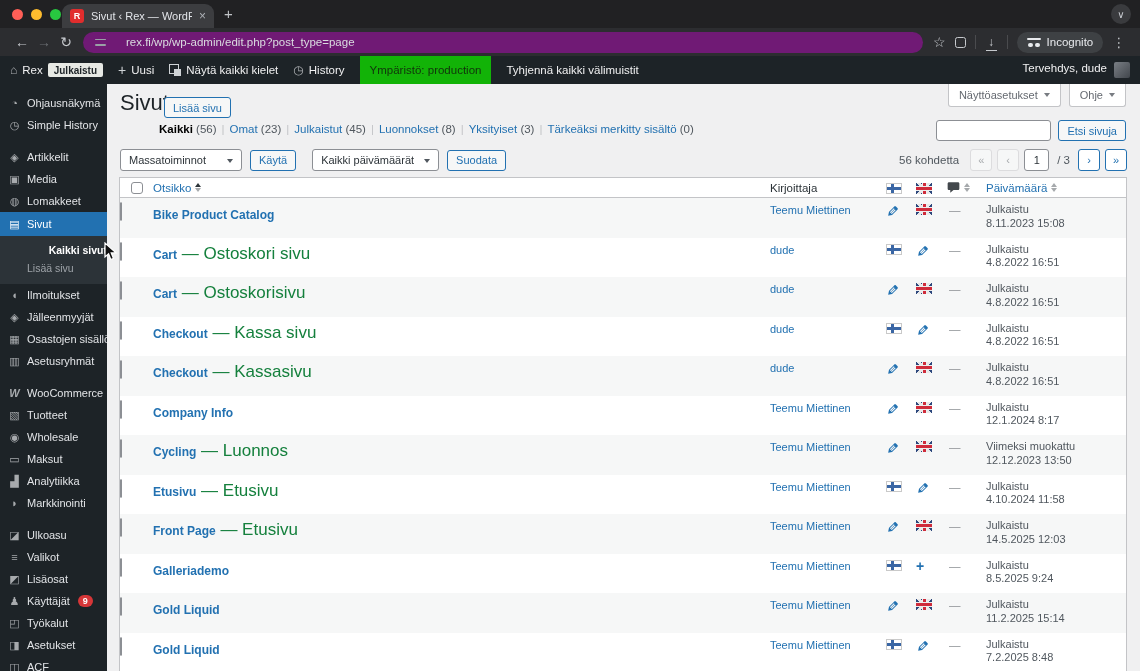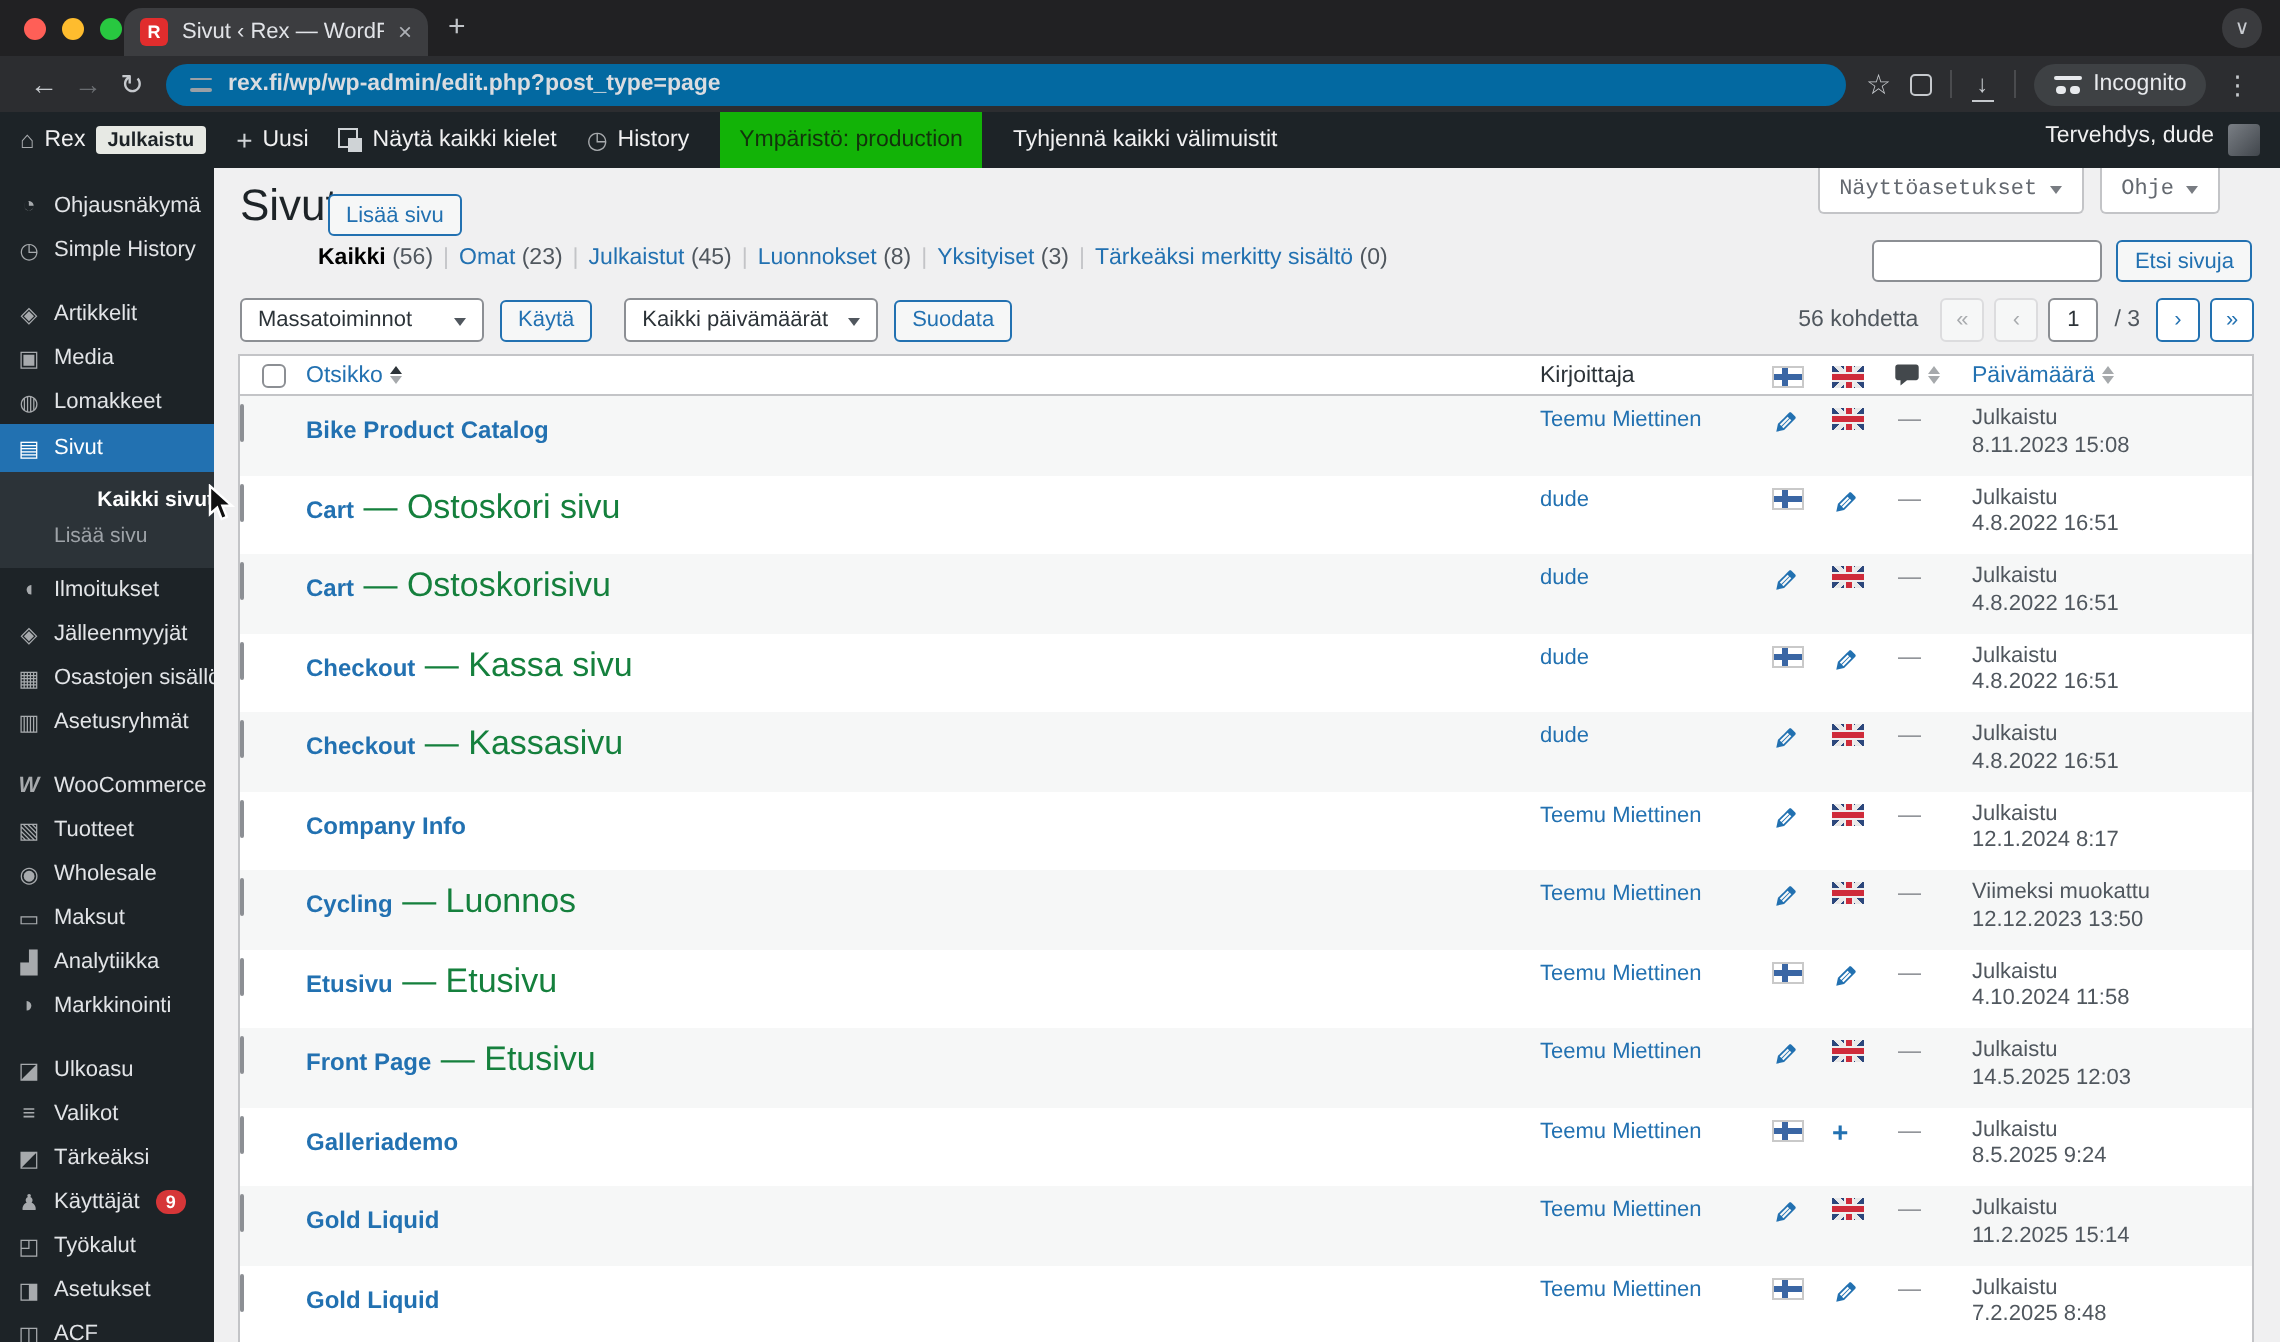--- a/index.html
+++ b/index.html
@@ -16,21 +16,21 @@
   .favicon { width:14px; height:14px; border-radius:3px; background:#e12d2d; color:#fff; font-size:9px; font-weight:700; display:flex; align-items:center; justify-content:center; flex:none; }
   .tab-title { flex:1; font-size:11px; color:#e2e4e8; white-space:nowrap; overflow:hidden; }
   .tab-close { color:#aeb1b6; font-size:12px; flex:none; }
   .newtab { position:absolute; left:224px; top:5px; color:#c0c3c7; font-size:15px; }
   .tab-chevron { position:absolute; right:9px; top:4px; width:20px; height:20px; border-radius:50%; background:#3a3b3e; color:#c9ccd1; font-size:10px; display:flex; align-items:center; justify-content:center; }
 
   
   .toolbar { position:absolute; left:0; top:28px; width:1140px; height:28px; background:#2c2d30; display:flex; align-items:center; padding:0 11px; }
   .nav-ic { color:#c6c9cd; font-size:14px; width:22px; text-align:center; }
   .nav-ic.dim { color:#6a6d71; }
-  .urlpill { margin-left:6px; width:840px; height:21px; background:#0369a1; border-radius:11px; display:flex; align-items:center; padding:0 12px; gap:8px;font-weight:bold; }
+  .urlpill { margin-left:6px; width:840px; height:21px; background:#701a75; border-radius:11px; display:flex; align-items:center; padding:0 12px; gap:20px; }
   .tune { width:11px; height:9px; position:relative; flex:none; }
   .tune::before,.tune::after { content:""; position:absolute; left:0; right:0; height:1.5px; background:#9aa0a6; border-radius:1px; }
   .tune::before { top:1px; } .tune::after { bottom:1px; }
   .url-text { font-size:11.5px; color:#dadce0; white-space:nowrap; overflow:hidden; }
   .tb-right { display:flex; align-items:center; margin-left:10px; gap:9px; }
   .star { color:#c6c9cd; font-size:14px; }
   .ico-ext { width:11px; height:11px; border:1.5px solid #c6c9cd; border-radius:2.5px; }
   .tb-div { width:1px; height:14px; background:#4a4b4e; }
   .ico-dl { position:relative; color:#c6c9cd; font-size:12px; width:13px; text-align:center; }
   .ico-dl::after { content:""; position:absolute; left:1px; right:1px; bottom:-2px; height:1.5px; background:#c6c9cd; }
@@ -61,21 +61,21 @@
   .s-item.active { background:#2271b1; color:#fff; height:24px; }
   .s-item.active .s-ico { color:#fff; }
   .s-gap { height:10px; }
   .s-submenu { background:#2c3338; padding:5px 0 7px; }
   .s-subitem { height:18px; line-height:18px; padding-left:27px; font-size:10.5px; color:#9ea3a8; white-space:nowrap; }
   .s-subitem.current { color:#fff; font-weight:700;text-align:right; }
   .s-badge { margin-left:2px; background:#d63638; color:#fff; border-radius:8px; font-size:9px; padding:1px 5px; font-weight:700; }
 
   
   .content { position:absolute; left:107px; top:84px; width:1033px; height:587px; background:#f0f0f1; }
-  .so-row { position:absolute; top:0; right:30px; display:flex; gap:8px;font-family:Liberation Mono, monospace; }
+  .so-row { position:absolute; top:0; right:14px; display:flex; gap:8px; }
   .so-btn { height:23px; background:#fff; border:1px solid #c3c4c7; border-top:none; border-radius:0 0 3px 3px; color:#646970; font-size:11px; display:inline-flex; align-items:center; gap:6px; padding:0 10px; }
   .caret-dn { width:0; height:0; border-left:3.5px solid transparent; border-right:3.5px solid transparent; border-top:4px solid #787c82; }
   .page-title { position:absolute; left:13px; top:6px; font-size:22px; font-weight:400; color:#1d2327; }
   .btn { display:inline-flex; align-items:center; justify-content:center; border:1px solid #2271b1; color:#2271b1; background:#f6f7f7; border-radius:3px; font-size:11px; padding:0 8px; height:21px; white-space:nowrap; }
   .add-btn { position:absolute; left:57px; top:13px; }
   .filters { position:absolute; left:13px; top:39px; font-size:11.5px; color:#646970; display:flex; align-items:center;padding-left:39px; }
   .filters a { color:#2271b1; text-decoration:none; }
   .filters .current { color:#000; font-weight:700; }
   .filters .cnt { color:#50575e; font-weight:400; }
   .filters .sep { margin:0 5px; color:#c3c4c7; }
@@ -273,21 +273,21 @@
       <div class="s-item">
         <span class="s-ico">◪</span>
         <span>Ulkoasu</span>
       </div>
       <div class="s-item">
         <span class="s-ico">≡</span>
         <span>Valikot</span>
       </div>
       <div class="s-item">
         <span class="s-ico">◩</span>
-        <span>Tärkeäksi</span>
+        <span>Lisäosat</span>
       </div>
       <div class="s-item">
         <span class="s-ico">♟</span>
         <span>Käyttäjät</span>
         <span class="s-badge">9</span>
       </div>
       <div class="s-item">
         <span class="s-ico">◰</span>
         <span>Työkalut</span>
       </div>

